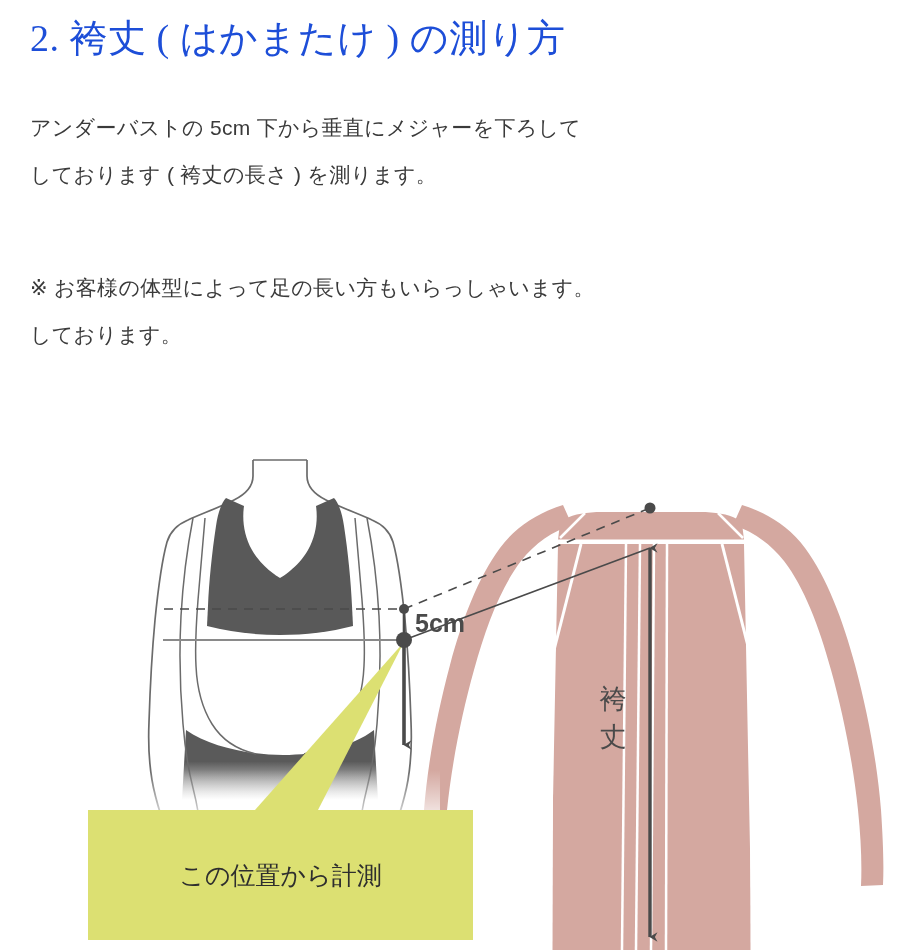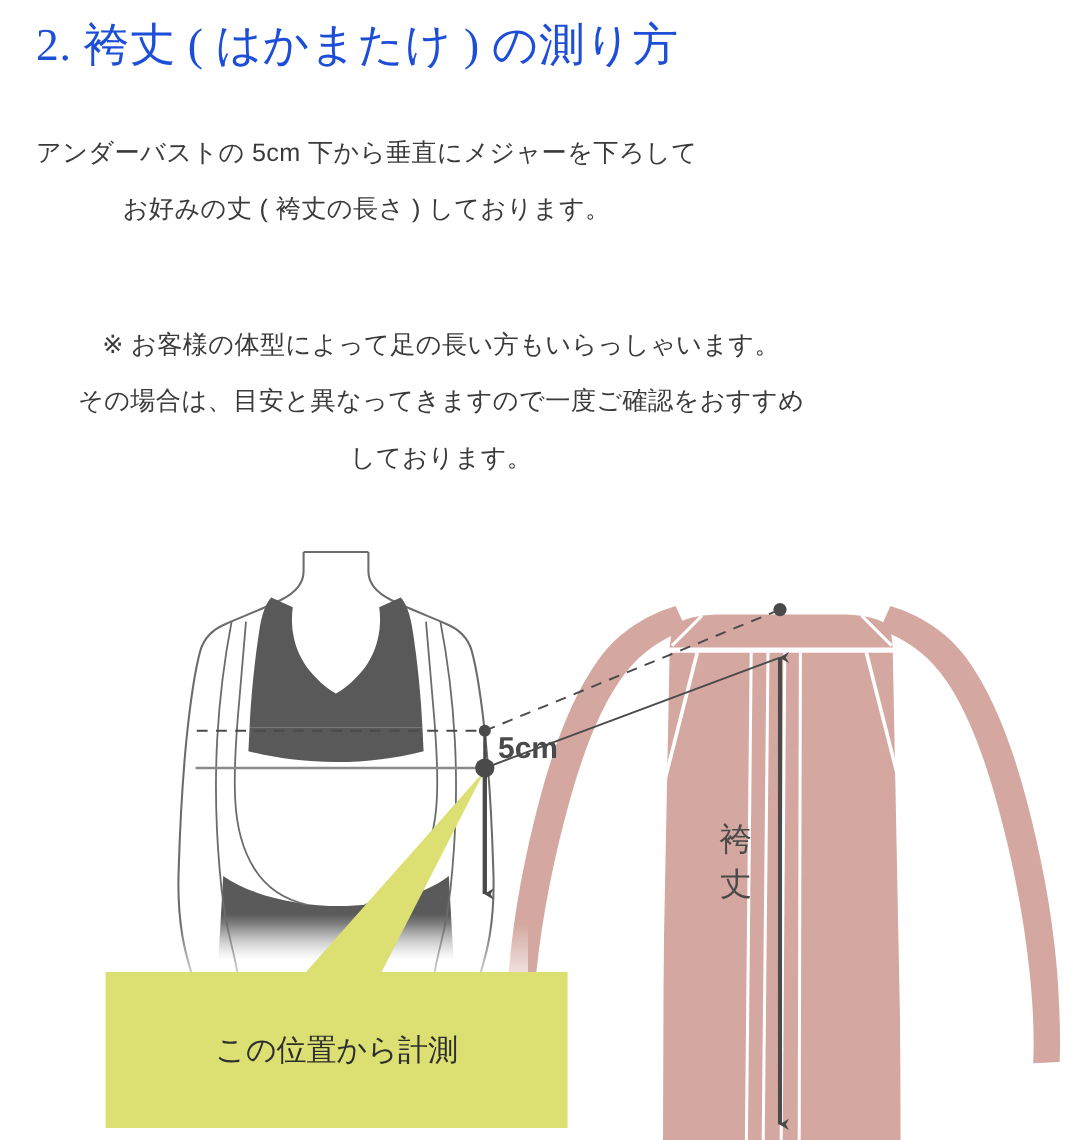--- a/index.html
+++ b/index.html
@@ -31,24 +31,23 @@
   }
 
   .para {
     position: absolute;
     left: 30px;
     font-family: "Liberation Sans", "DejaVu Sans", sans-serif;
     font-size: 21px;
     line-height: 47px;
     color: #3a3a3a;
     letter-spacing: 0.3px;
-    text-align: center;
   }
   #intro-paragraph { top: 104px; }
-  #note-paragraph  { top: 264px; margin-left: 35px; }
+  #note-paragraph  { top: 264px; }
   .para .line { display: block; white-space: nowrap; }
 
   
   #illustration {
     position: absolute;
     left: 0;
     top: 440px;
     width: 900px;
     height: 510px;
   }
@@ -81,26 +80,25 @@
   }
   #callout-text .cline { display: block; white-space: nowrap; }
 </style>
 </head>
 <body>
 
 <div id="page-title">2. 袴丈 ( はかまたけ ) の測り方</div>
 
 <div class="para" id="intro-paragraph">
   <span class="line">アンダーバストの 5cm 下から垂直にメジャーを下ろして</span>
-  <span class="line">お好みの丈 ( 袴丈の長さ ) しております。</span>
+  <span class="line">しております ( 袴丈の長さ ) を測ります。</span>
 </div>
 
 <div class="para" id="note-paragraph">
   <span class="line">※ お客様の体型によって足の長い方もいらっしゃいます。</span>
-  <span class="line">その場合は、目安と異なってきますので一度ご確認をおすすめ</span>
   <span class="line">しております。</span>
 </div>
 
 <div id="illustration">
   <svg width="900" height="510" viewBox="0 0 900 510" xmlns="http://www.w3.org/2000/svg">
 
     <defs>
 
       <linearGradient id="shortsFade" x1="0" y1="0" x2="0" y2="1">
         <stop offset="0%" stop-color="#5a5a5a" stop-opacity="1"></stop>

